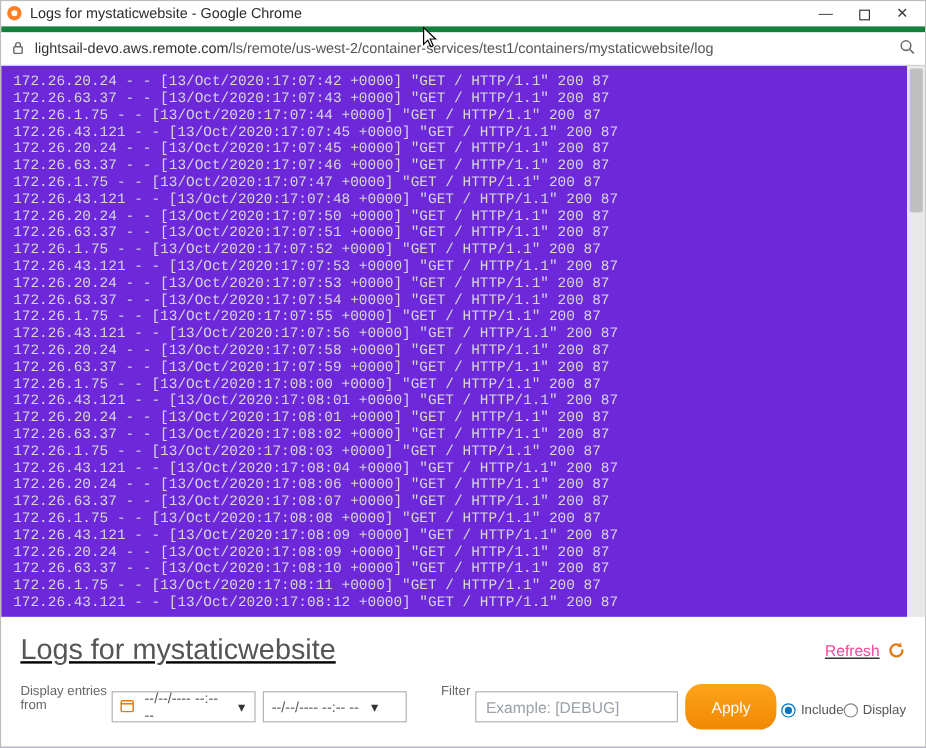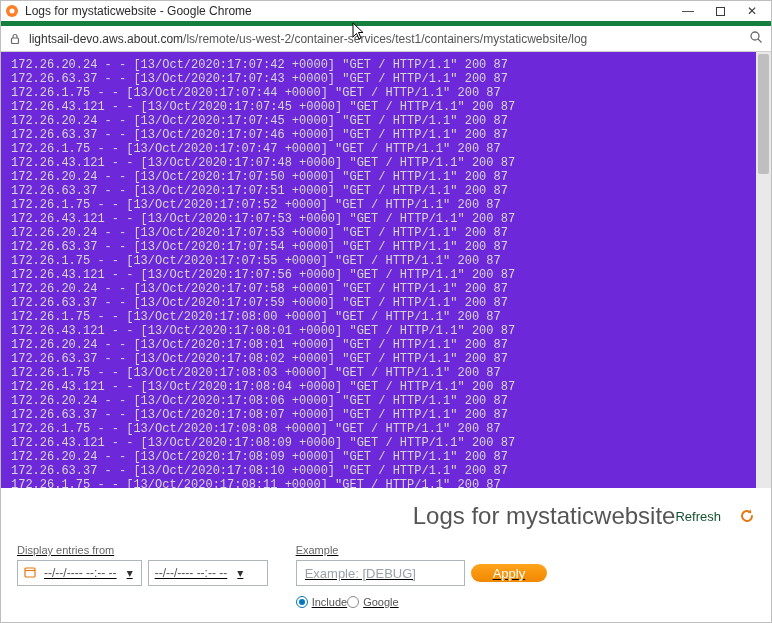--- a/index.html
+++ b/index.html
@@ -62,41 +62,41 @@
     .scrollbar .thumb{
       position:absolute; left:2px; right:2px;
       top:2px; height:120px;
       background:#bfbfbf; border-radius:2px;
     }
     
     .footer {
       background:#ffffff;
       padding:14px 16px 14px 16px;
     }
-    .hdr-row { display:flex; align-items:center; justify-content:flex-end; }
+    .hdr-row { display:flex; align-items:center; justify-content:space-between;text-decoration:underline; }
     .page-title { font-size:24px; color:#555; font-weight:300; }
-    .refresh { color:#14532d; font-size:13px; display:flex;align-items:center;gap:18px; cursor:pointer;}
+    .refresh { color:#ec4899; font-size:13px; display:flex;align-items:center;gap:6px; cursor:pointer;}
     .controls { display:flex; gap:28px; margin-top:14px; }
-    .ctrl-col { display:flex; flex-direction:column; gap:4px;text-decoration:underline; }
+    .ctrl-col { display:flex; flex-direction:row; gap:4px; }
     .ctrl-label { font-size:11px; color:#666; }
     .sel-row { display:flex; gap:6px; align-items:center; }
     .datebox {
       border:1px solid #aeb5bb; height:26px;
       display:flex; align-items:center; gap:8px; padding:0 6px;
       color:#555; font-size:12px; min-width:120px; background:#fff;
     }
     .datebox .cal { color:#e47911; }
     .chev { display:inline-flex; align-items:center; padding:0 2px; color:#333;}
     input.filter {
       border:1px solid #aeb5bb; height:26px; width:169px;
       padding:0 8px; font-size:13px; color:#333;
     }
     input.filter::placeholder { color:#9aa1a8; }
     .apply {
-      border:none; height:18px; padding:0 22px;
+      border:none; height:38px; padding:0 22px;
       background:#f59b0f;
       background:linear-gradient(#ffa41c,#f08800);
       color:#fff; border-radius:14px; font-size:13px; cursor:pointer;
     }
     .radios { display:flex; margin-top:6px; font-size:11px; color:#555; align-items:center;}
     .radio { display:flex; align-items:center; gap:4px; }
     .radio .dot {
       width:12px;height:12px;border:1px solid #888;border-radius:50%;
       display:inline-flex;align-items:center;justify-content:center;
     }
@@ -128,21 +128,21 @@
 </div>
 
 <div class="urlbar">
   <span class="secure">
     <svg width="12" height="12" viewBox="0 0 12 12">
         <rect x="2.5" y="5" width="7" height="5.5" rx="1" fill="none" stroke="#6b6b6b" stroke-width="1.2"></rect>
         <path d="M4 5 V3.5 a2 2 0 0 1 4 0 V5" fill="none" stroke="#6b6b6b" stroke-width="1.2"></path>
       </svg>
   </span>
   <span class="url">
-    <span class="hostpart">lightsail-devo.aws.about.com</span><span>/ls/remote/us-west-2/container-services/test1/containers/mystaticwebsite/log</span>
+    <span class="hostpart">lightsail-devo.aws.remote.com</span><span>/ls/remote/us-west-2/container-services/test1/containers/mystaticwebsite/log</span>
   </span>
   <span class="mag">
     <svg width="14" height="14" viewBox="0 0 14 14">
         <circle cx="6" cy="6" r="4" fill="none" stroke="#6b6b6b" stroke-width="1.3"></circle>
         <line x1="9" y1="9" x2="12.5" y2="12.5" stroke="#6b6b6b" stroke-width="1.3"></line>
       </svg>
   </span>
 </div>
 
 <div class="console-wrap">
@@ -210,33 +210,33 @@
           <span class="chev">▾</span>
         </div>
         <div class="datebox" style="min-width:120px">
           <span>--/--/---- --:--  --</span>
           <span class="chev">▾</span>
         </div>
       </div>
     </div>
 
     <div class="ctrl-col">
-      <span class="ctrl-label">Example</span>
+      <span class="ctrl-label">Filter</span>
       <div class="sel-row">
         <input class="filter" type="text" placeholder="Example: [DEBUG]" style="">
         <button class="apply">Apply</button>
       </div>
       <div class="radios">
         <label class="radio">
           <span class="dot sel"></span>
           <span>Include</span>
         </label>
         <label class="radio">
           <span class="dot"></span>
-          <span>Google</span>
+          <span>Display</span>
         </label>
       </div>
     </div>
   </div>
 
 </div>
 
 <svg class="cursor-arrow" width="14" height="18" viewBox="0 0 14 18">
   <path d="M1 1 L1 15 L4.5 11.5 L7 17 L9 16 L6.5 10.5 L11 10.5 Z" fill="#fff" stroke="#000" stroke-width="1"></path>
 </svg>

